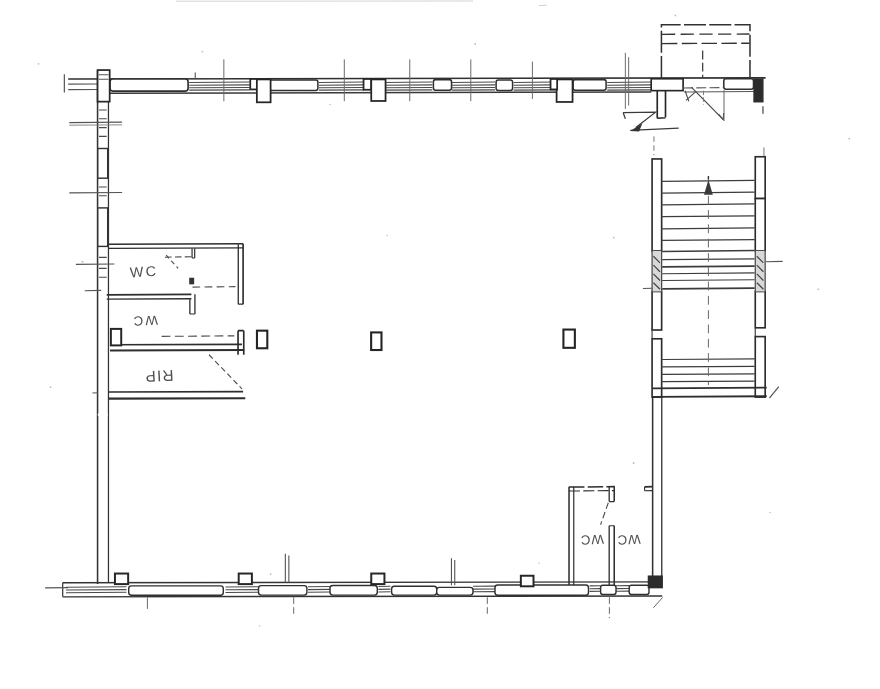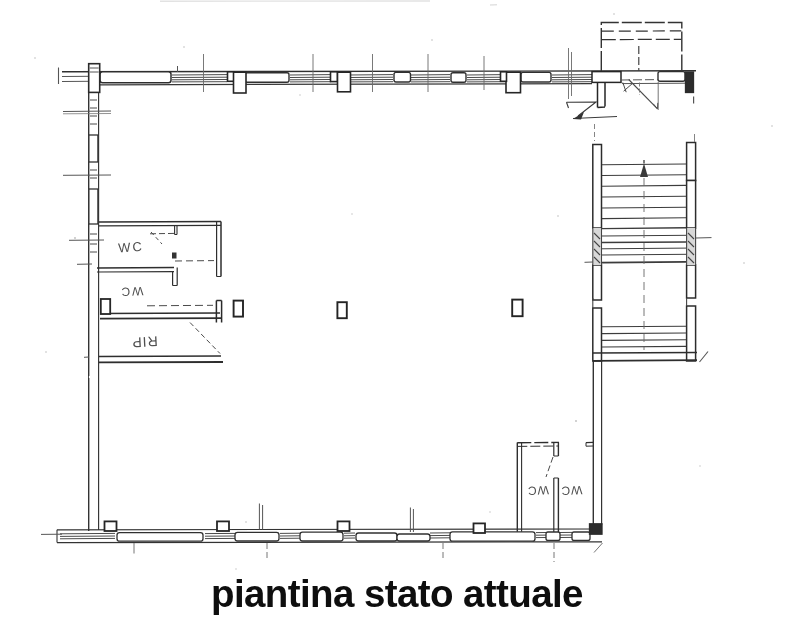--- a/index.html
+++ b/index.html
@@ -352,14 +352,13 @@
           <circle cx="772" cy="126" r="0.8"></circle>
   <circle cx="744" cy="263" r="0.8"></circle>
           <circle cx="236" cy="569" r="0.7"></circle>
   <circle cx="490" cy="512" r="0.7"></circle>
           <circle cx="700" cy="466" r="0.7"></circle>
 </g>
 <path d="M160,1.2 L430,1" stroke="#e2e2e2" stroke-width="1.4"></path>
 <path d="M490,5 L497,4.8" stroke="#cfcfcf" stroke-width="0.9"></path>
 </g>
 </svg>
-<div class="cap">piantina stato attuale</div>
 </div>
 
 </body></html>

